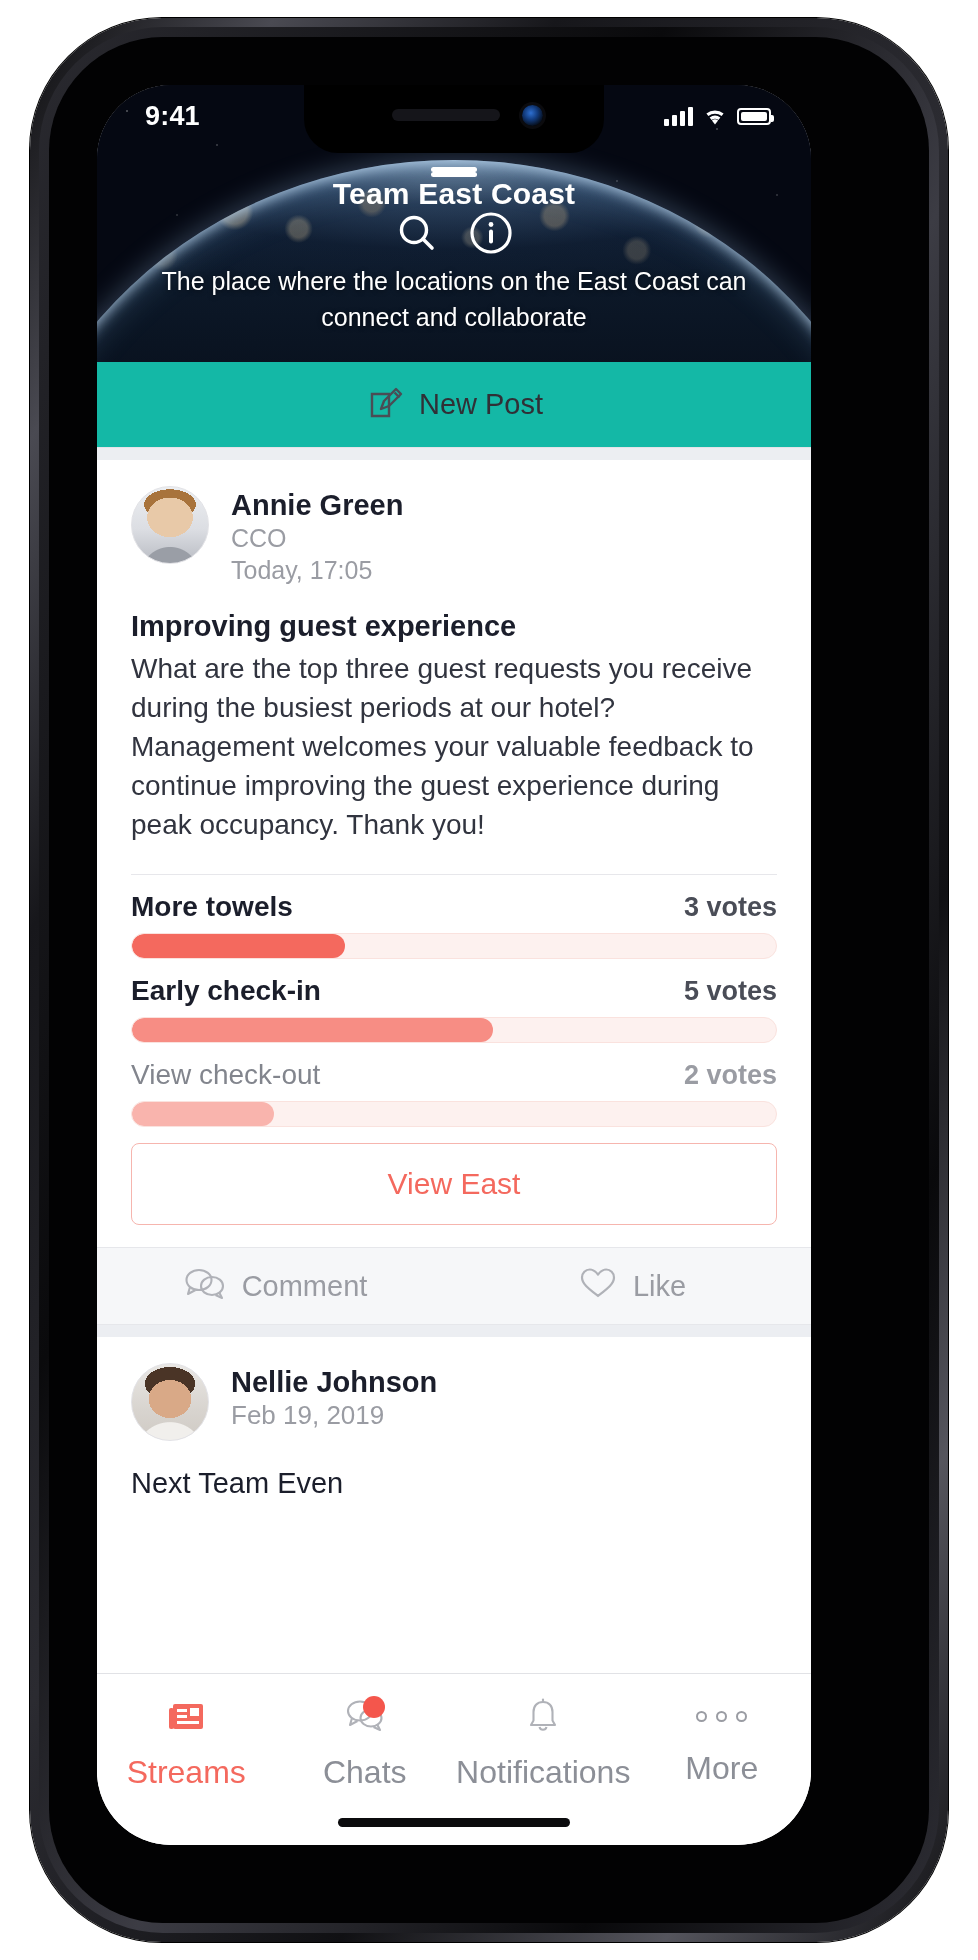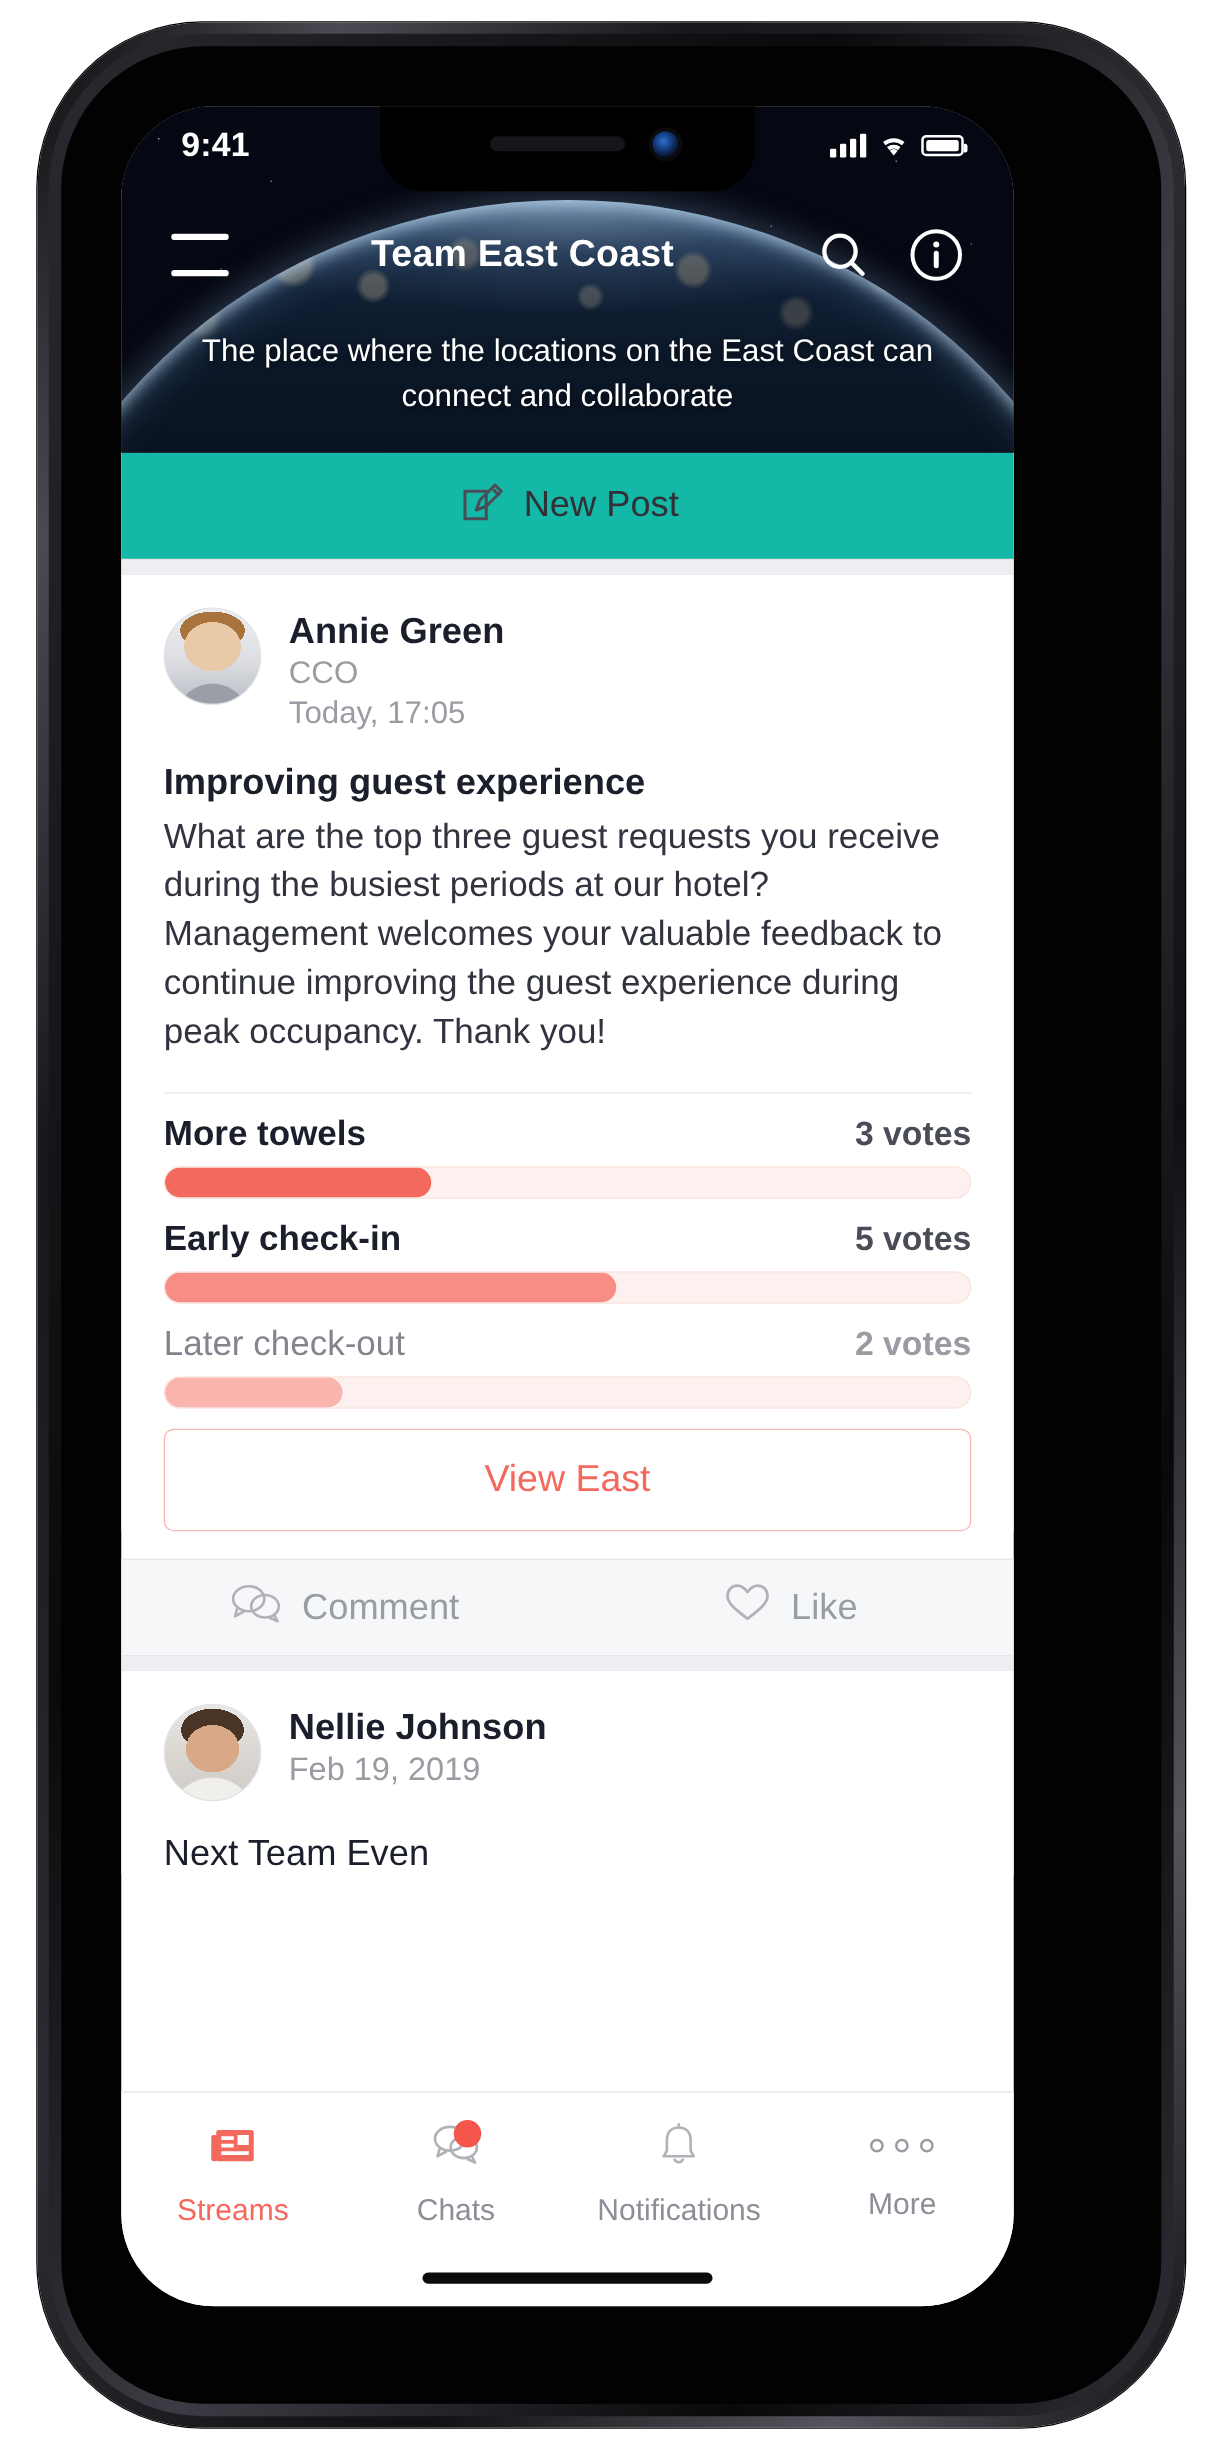--- a/index.html
+++ b/index.html
@@ -112,21 +112,21 @@
       linear-gradient(180deg, #12233d 0%, #0c1828 30%, #070d18 64%, #03060d 100%);
     box-shadow: 0 -2px 26px 2px rgba(150,190,230,.28);
   }
   .hero .limb {
     position:absolute; left:-14%; right:-14%; bottom:-228px; height:430px;
     border-radius: 50% 50% 0 0 / 100% 100% 0 0;
     box-shadow: inset 0 5px 14px -2px rgba(198,224,248,.80), inset 0 14px 36px -6px rgba(120,170,215,.32);
   }
   .hero-bar {
     position:absolute; left:0; right:0; top:82px; height: 74px;
-    display:flex; align-items:center; padding: 0 40px; z-index: 6;
+    display:flex; align-items:center; padding: 0 40px; z-index: 6; flex-direction: column;
   }
   .hamburger { width: 46px; height: 34px; display:flex; flex-direction:column; justify-content:space-between; cursor:pointer; }
   .hamburger span { display:block; height: 5px; border-radius: 3px; background:#fff; }
   .hamburger span:nth-child(1){ width:46px } .hamburger span:nth-child(2){ width:46px }
   .hero-title { flex:1; text-align:center; color:#fff; font-size: 30px; font-weight: 700; letter-spacing:.2px; }
   .hero-actions { display:flex; align-items:center; gap: 30px; }
   .icon-btn { cursor:pointer; display:flex; align-items:center; justify-content:center; }
   .hero-sub {
     position:absolute; left: 40px; right: 40px; top: 178px; z-index: 6;
     color:#fff; text-align:center; font-size: 25px; line-height: 36px; font-weight: 400;
@@ -198,21 +198,21 @@
   .post2 .time { font-size: 26px; }
   .post2-title { font-size: 29px; font-weight:400; color:#1b1e2b; margin-top: 26px; }
 
   
   .tabbar {
     position:absolute; left:0; right:0; bottom:0; height: 172px; background:#fff;
     border-top:1px solid #e1e2e6; display:flex; z-index: 30;
   }
   .tab { flex:1; display:flex; flex-direction:column; align-items:center; justify-content:flex-start;
          padding-top: 20px; gap: 12px; cursor:pointer; position:relative; }
-  .tab .tl { font-size: 24px; color:#8c8f97; }
+  .tab .tl { font-size: 32px; color:#8c8f97; }
   .tab.active .tl { color:#f4695e; }
   .badge { position:absolute; width: 22px; height:22px; border-radius:50%; background:#f4564c; }
   .home-ind { position:absolute; left:50%; transform:translateX(-50%); bottom: 18px;
               width: 232px; height: 9px; border-radius: 5px; background:#0b0b0d; z-index:31; }
   .dots { display:flex; gap: 9px; align-items:center; height: 44px; }
   .dots i { width: 11px; height: 11px; border-radius:50%; border: 2px solid #9a9ca3; display:block; }
 </style>
 </head>
 <body>
 
@@ -328,21 +328,21 @@
                   <span class="poll-opt">Early check-in</span>
                   <span class="poll-votes">5 votes</span>
                 </div>
                 <div class="bar" style="background: rgb(253, 241, 239);">
                   <i style="width: 56%; background: rgb(247, 141, 132);"></i>
                 </div>
               </div>
 
               <div class="poll-row">
                 <div class="poll-line">
-                  <span class="poll-opt dim">Later check-out</span>
+                  <span class="poll-opt dim">View check-out</span>
                   <span class="poll-votes dim">2 votes</span>
                 </div>
                 <div class="bar" style="background: rgb(253, 241, 239);">
                   <i style="width: 22%; background: rgb(249, 180, 173);"></i>
                 </div>
               </div>
 
               <div class="viewpoll">
                 <span>View East</span>
               </div>

